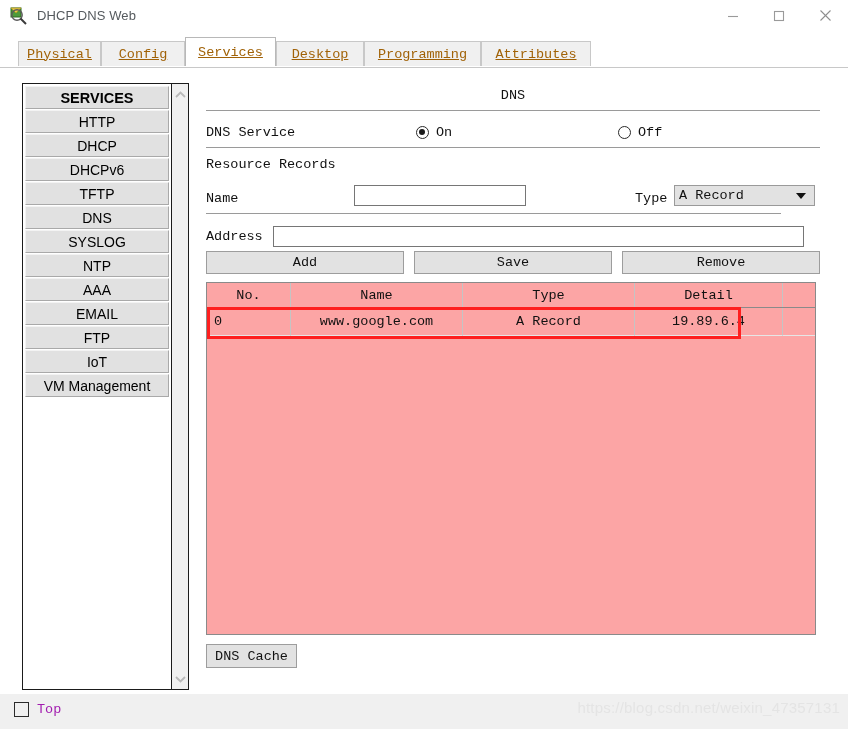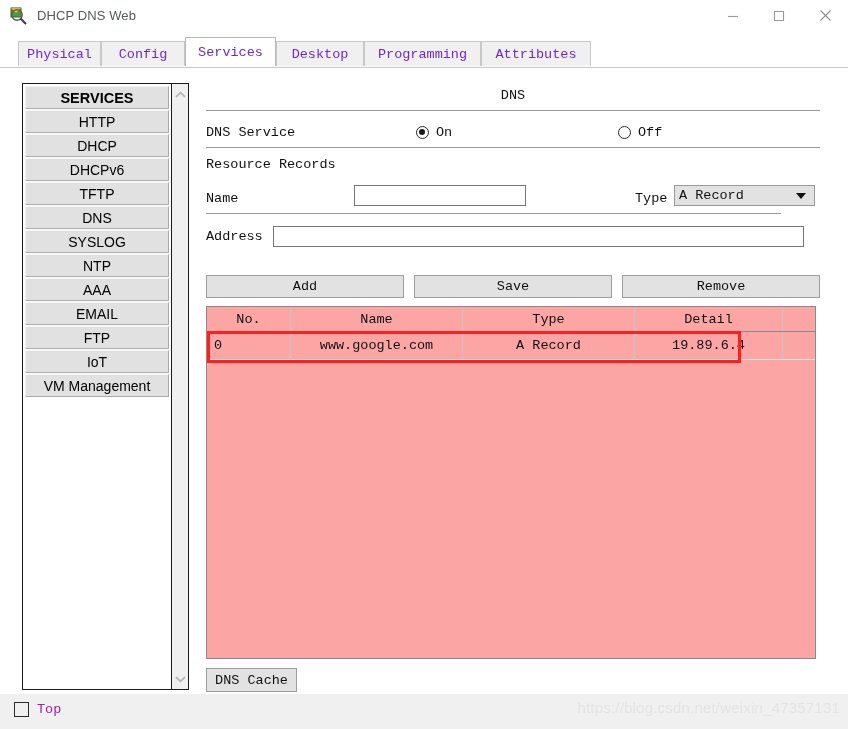--- a/index.html
+++ b/index.html
@@ -65,25 +65,26 @@
   .tab {
     position: absolute;
     top: 10px;
     height: 25px;
     box-sizing: border-box;
     border: 1px solid #c8c8c8;
     border-bottom: none;
     background: #f0f0f0;
     font-family: "Liberation Mono", monospace;
     font-size: 13.5px;
-    color: #6d28d9;
+    color: #a16207;
     display: flex;
     align-items: center;
     justify-content: center;
     white-space: nowrap;
+    text-decoration: underline;
   }
   .tab.active {
     background: #ffffff;
     top: 6px;
     height: 29px;
     border-color: #b8b8b8;
     z-index: 3;
   }
 
   
@@ -279,21 +280,21 @@
     margin-top: 7px;
   }
   #addr-input {
     margin-left: 10px;
     width: 531px;
     flex: 0 0 auto;
   }
 
   #btn-row {
     display: flex;
-    margin-top: 24px;
+    margin-top: 0;
     gap: 10px;
   }
   .gbtn {
     height: 23px;
     box-sizing: border-box;
     background: #e2e2e2;
     border: 1px solid #9d9d9d;
     font-family: "Liberation Mono", monospace;
     font-size: 13.5px;
     color: #111;

